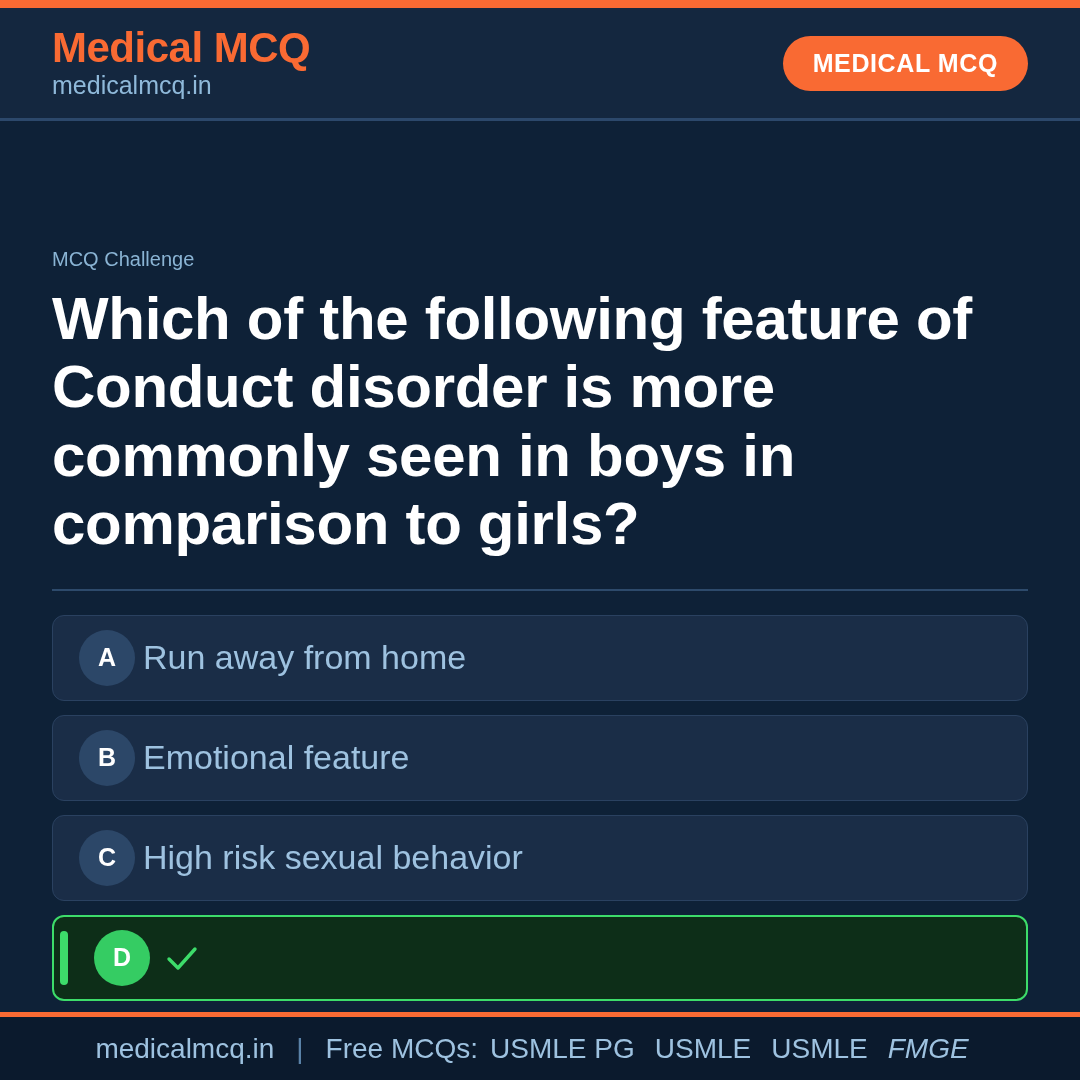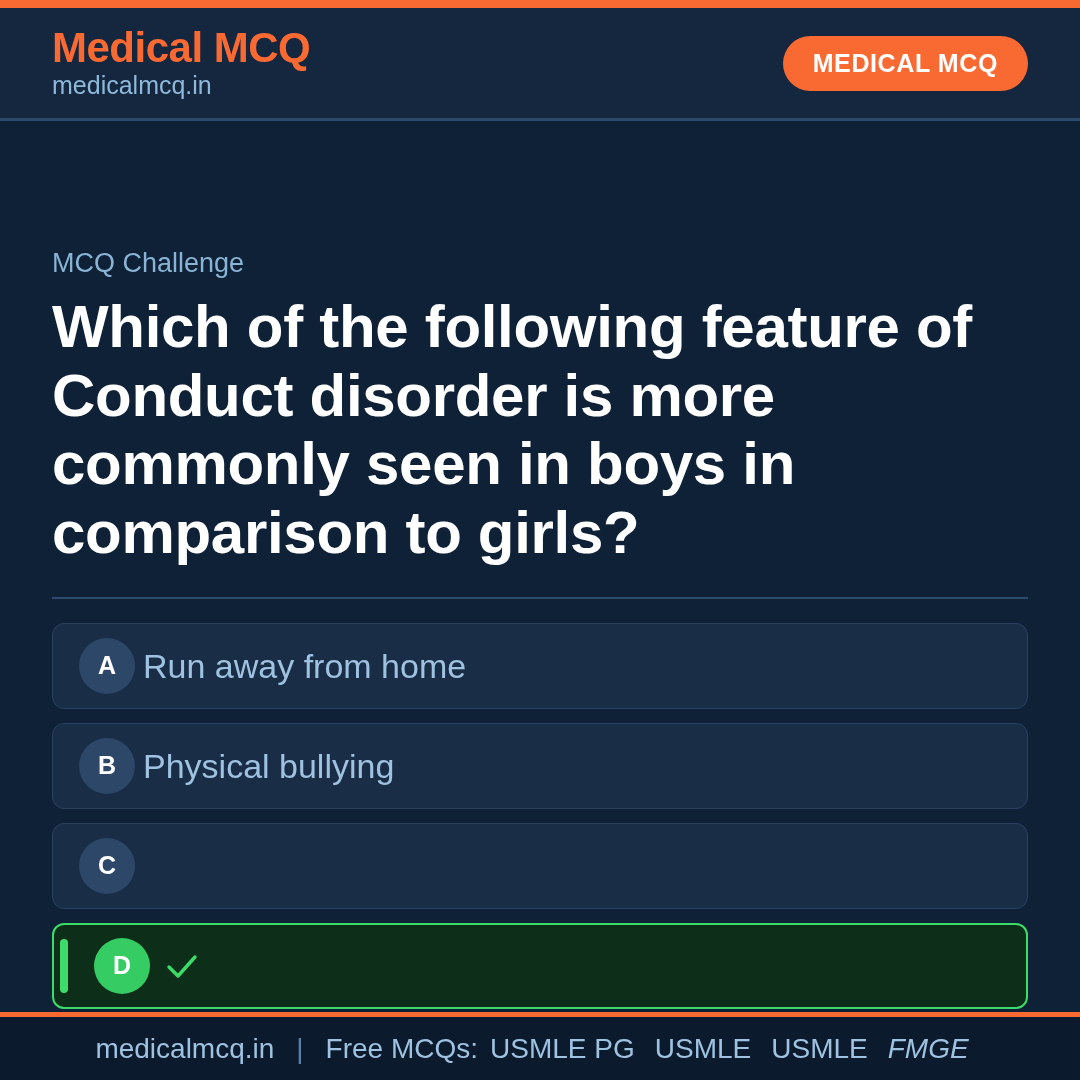--- a/index.html
+++ b/index.html
@@ -84,21 +84,21 @@
   .main {
     flex: 1 1 auto;
     position: relative;
     padding: 0 52px;
     display: flex;
     flex-direction: column;
   }
 
   .eyebrow {
     color: #8ab4d4;
-    font-size: 27px;
+    font-size: 20px;
     font-weight: normal;
     margin-top: 126px;
     line-height: 1.2;
   }
 
   .question {
     color: #ffffff;
     font-size: 60px;
     font-weight: bold;
     line-height: 1.14;
@@ -262,26 +262,27 @@
     <div class="options">
 
       <div class="option">
         <div class="option-badge">A</div>
         <div class="option-text">Run away from home</div>
 
       </div>
 
       <div class="option">
         <div class="option-badge">B</div>
-        <div class="option-text">Physical bullying</div>
+        <div class="option-text">Emotional feature</div>
 
       </div>
 
       <div class="option">
         <div class="option-badge">C</div>
+        <div class="option-text">High risk sexual behavior</div>
 
       </div>
 
       <div class="option correct">
         <div class="accent-bar"></div>
         <div class="option-badge">D</div>
         <div class="option-check">
           <svg class="check-glyph" viewBox="0 0 40 40" fill="none" aria-hidden="true">
             <path d="M7 21 L16 30 L33 11" stroke="#3ddc6a" stroke-width="3.4" stroke-linecap="round" stroke-linejoin="round"></path>
           </svg>

